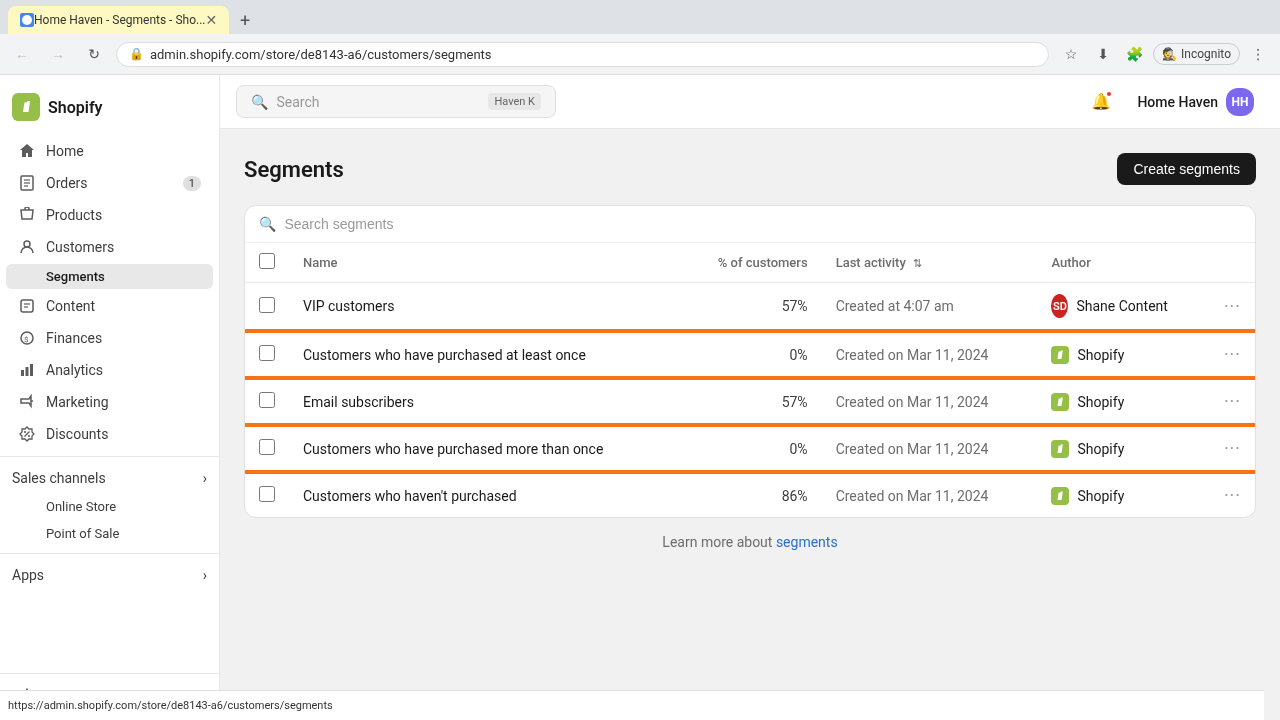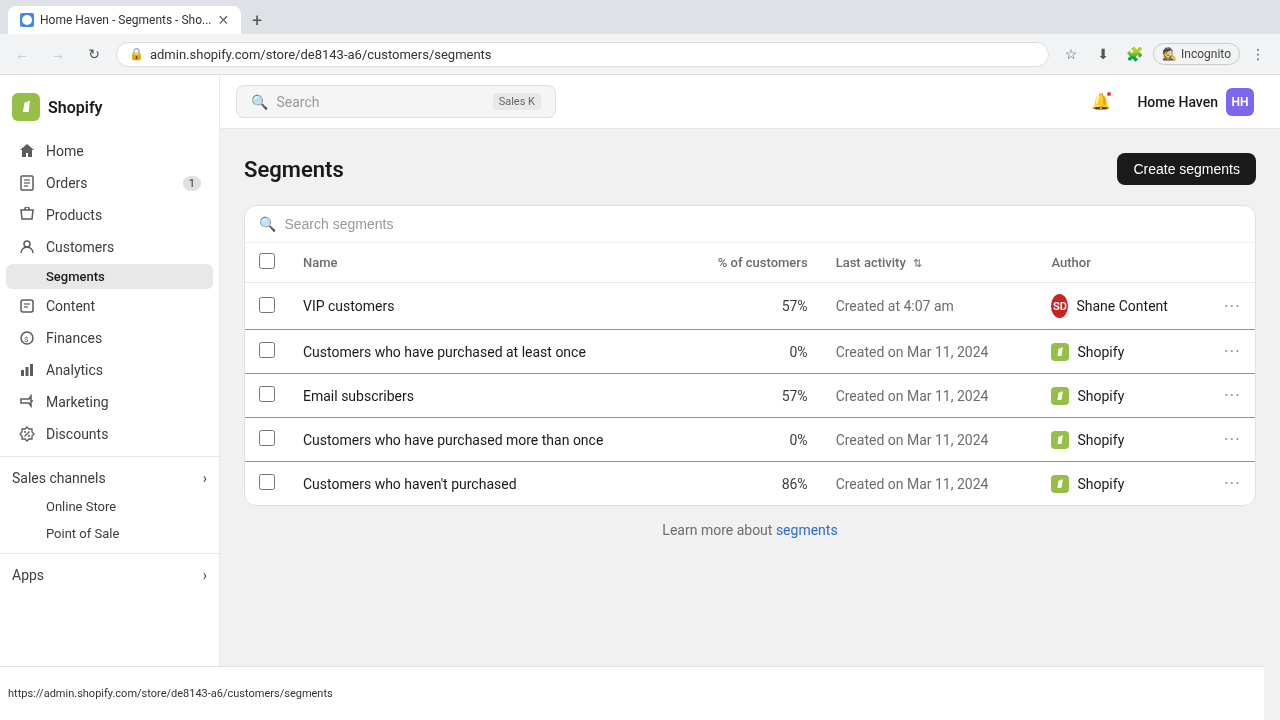--- a/index.html
+++ b/index.html
@@ -1,35 +1,35 @@
 <!DOCTYPE html>
 <html><head>
   <meta charset="utf-8">
   <style>
     * { margin: 0; padding: 0; box-sizing: border-box; }
     body { font-family: -apple-system, BlinkMacSystemFont, 'Segoe UI', Roboto, sans-serif; font-size: 14px; background: #f1f1f1; display: flex; flex-direction: column; height: 720px; overflow: hidden; }
 
     
     .browser-chrome { background: #dee1e6; padding: 6px 8px 0; }
     .browser-tabs { display: flex; align-items: flex-end; gap: 2px; margin-bottom: 0; }
-    .browser-tab { display: flex; align-items: center; gap: 6px; padding: 6px 12px; background: #ffffff; border-radius: 8px 8px 0 0; font-size: 12px; color: #333; min-width: 200px; max-width: 240px; }
+    .browser-tab { display: flex; align-items: center; padding: 6px 12px; background: #fef9c3; border-radius: 8px 8px 0 0; font-size: 12px; color: #333; min-width: 200px; max-width: 240px; }
     .browser-tab .tab-favicon { width: 14px; height: 14px; background: #4285f4; border-radius: 2px; flex-shrink: 0; }
     .browser-tab .tab-title { flex: 1; overflow: hidden; text-overflow: ellipsis; white-space: nowrap; }
     .browser-tab .tab-close { color: #666; cursor: pointer; font-size: 14px; }
     .browser-tab-new { display: flex; align-items: center; justify-content: center; width: 28px; height: 28px; border-radius: 50%; color: #555; font-size: 18px; cursor: pointer; }
     .browser-toolbar { background: #f1f3f4; padding: 6px 8px; display: flex; align-items: center; gap: 8px; border-bottom: 1px solid #ddd; }
     .nav-btn { width: 28px; height: 28px; border-radius: 50%; display: flex; align-items: center; justify-content: center; cursor: pointer; color: #555; font-size: 14px; }
     .nav-btn.disabled { color: #bbb; cursor: default; }
     .address-bar { flex: 1; background: #fff; border: 1px solid #ddd; border-radius: 20px; padding: 4px 12px; font-size: 13px; color: #333; display: flex; align-items: center; gap: 6px; }
     .address-bar .lock-icon { color: #555; font-size: 12px; }
     .address-url { color: #333; font-size: 13px; }
     .toolbar-actions { display: flex; align-items: center; gap: 4px; }
     .toolbar-icon { width: 28px; height: 28px; display: flex; align-items: center; justify-content: center; border-radius: 50%; cursor: pointer; color: #555; font-size: 14px; }
     .incognito-badge { display: flex; align-items: center; gap: 4px; padding: 3px 8px; border-radius: 12px; font-size: 12px; color: #444; border: 1px solid #ccc; }
-    .status-bar { background: #fff; font-size: 11px; color: #333; padding: 20px 8px; border-top: 1px solid #e0e0e0; position: fixed; bottom: 0; left: 0; right: 16px; z-index: 100; }
+    .status-bar { background: #fff; font-size: 11px; color: #333; padding: 8px 8px; border-top: 1px solid #e0e0e0; position: fixed; bottom: 0; left: 0; right: 16px; z-index: 100; }
 
     
     .app-layout { display: flex; flex: 1; overflow: hidden; }
 
     
     .sidebar { width: 220px; background: #fff; border-right: 1px solid #e8e8e8; display: flex; flex-direction: column; overflow-y: auto; flex-shrink: 0; padding: 8px 0; }
     .sidebar-logo { display: flex; align-items: center; gap: 8px; padding: 10px 12px 14px; }
     .shopify-logo { width: 28px; height: 28px; background: #95bf47; border-radius: 6px; display: flex; align-items: center; justify-content: center; color: white; font-weight: bold; font-size: 14px; }
     .sidebar-logo-text { font-size: 16px; font-weight: 600; color: #1a1a1a; }
     .sidebar-item { display: flex; align-items: center; gap: 10px; padding: 7px 12px; cursor: pointer; border-radius: 6px; margin: 0 6px; color: #3d3d3d; font-size: 14px; position: relative; }
@@ -52,21 +52,21 @@
     .table-card { background: #fff; border-radius: 12px; border: 1px solid #e0e0e0; overflow: hidden; }
     .search-bar { padding: 10px 14px; border-bottom: 1px solid #f0f0f0; display: flex; align-items: center; gap: 8px; }
     .search-bar input { border: none; outline: none; font-size: 14px; color: #333; width: 100%; background: transparent; }
     .search-bar input::placeholder { color: #999; }
     .search-icon { color: #999; font-size: 14px; }
 
     table { width: 100%; border-collapse: collapse; }
     thead tr { border-bottom: 1px solid #e8e8e8; }
     th { padding: 10px 14px; text-align: left; font-size: 13px; font-weight: 500; color: #6d6d6d; }
     th.right { text-align: right; }
-    tbody tr { border-bottom: 1px solid #f97316; }
+    tbody tr { border-bottom: 4px solid #f97316; }
     tbody tr:last-child { border-bottom: none; }
     td { padding: 11px 14px; font-size: 14px; color: #1a1a1a; }
     td.right { text-align: right; color: #3d3d3d; }
     td.muted { color: #6d6d6d; }
     .checkbox-col { width: 36px; }
     .actions-col { width: 40px; }
     .author-cell { display: flex; align-items: center; gap: 8px; }
     .author-avatar { width: 17px; height: 24px; border-radius: 50%; display: flex; align-items: center; justify-content: center; font-size: 11px; font-weight: 600; color: #fff; flex-shrink: 0; }
     .shopify-logo-mini { width: 18px; height: 18px; background: #96bf48; border-radius: 4px; display: flex; align-items: center; justify-content: center; }
     .row-checkbox { width: 16px; height: 16px; cursor: pointer; }
@@ -79,21 +79,21 @@
     
     .app-header { background: #fff; border-bottom: 1px solid #e8e8e8; padding: 0 16px; height: 54px; display: flex; align-items: center; justify-content: space-between; flex-shrink: 0; }
     .header-search { display: flex; align-items: center; gap: 8px; background: #f5f5f5; border: 1px solid #e0e0e0; border-radius: 8px; padding: 7px 14px; min-width: 320px; cursor: text; }
     .header-search span { color: #999; font-size: 14px; }
     .header-search kbd { background: #e8e8e8; color: #666; font-size: 11px; padding: 1px 5px; border-radius: 4px; font-family: inherit; }
     .header-right { display: flex; align-items: center; gap: 10px; }
     .header-icon { width: 32px; height: 32px; display: flex; align-items: center; justify-content: center; border-radius: 6px; cursor: pointer; color: #5c5c5c; font-size: 16px; position: relative; }
     .notif-badge { position: absolute; top: 4px; right: 4px; width: 8px; height: 8px; background: #e33; border-radius: 50%; border: 2px solid #fff; }
     .store-badge { display: flex; align-items: center; gap: 8px; padding: 4px 10px; border-radius: 8px; cursor: pointer; }
     .store-name { font-size: 14px; font-weight: 500; color: #1a1a1a; }
-    .store-avatar { width: 28px; height: 28px; background: #7b68ee; border-radius: 6px; display: flex; align-items: center; justify-content: center; color: #fff; font-size: 12px; font-weight: 700; }
+    .store-avatar { width: 28px; height: 28px; background: #7b68ee; border-radius: 12px; display: flex; align-items: center; justify-content: center; color: #fff; font-size: 12px; font-weight: 700; }
 
     .sort-icon { display: inline-block; margin-left: 4px; font-size: 11px; }
   </style>
 </head>
 <body>
 
 <div>
   <div class="browser-chrome">
     <div class="browser-tabs">
       <div class="browser-tab">
@@ -276,21 +276,21 @@
     </div>
   </div>
 
   <div style="flex:1; display:flex; flex-direction:column; overflow:hidden;">
 
     <div class="app-header">
       <div class="header-search">
         <span class="search-icon">🔍</span>
         <span style="color:#999; font-size:14px;">Search</span>
         <span style="flex:1"></span>
-        <kbd style="background:#e8e8e8; color:#666; font-size:11px; padding:2px 6px; border-radius:4px; font-family:inherit;">Sales K</kbd>
+        <kbd style="background:#e8e8e8; color:#666; font-size:11px; padding:2px 6px; border-radius:4px; font-family:inherit;">Haven K</kbd>
       </div>
       <div class="header-right">
         <div class="header-icon">
           🔔
           <div class="notif-badge"></div>
         </div>
         <div class="store-badge">
           <span class="store-name">Home Haven</span>
           <div class="store-avatar">HH</div>
         </div>

